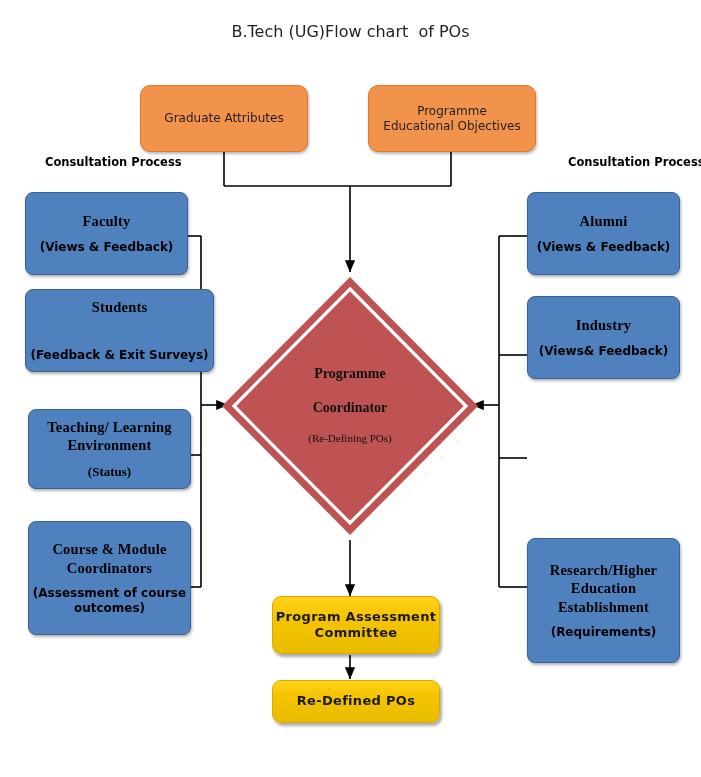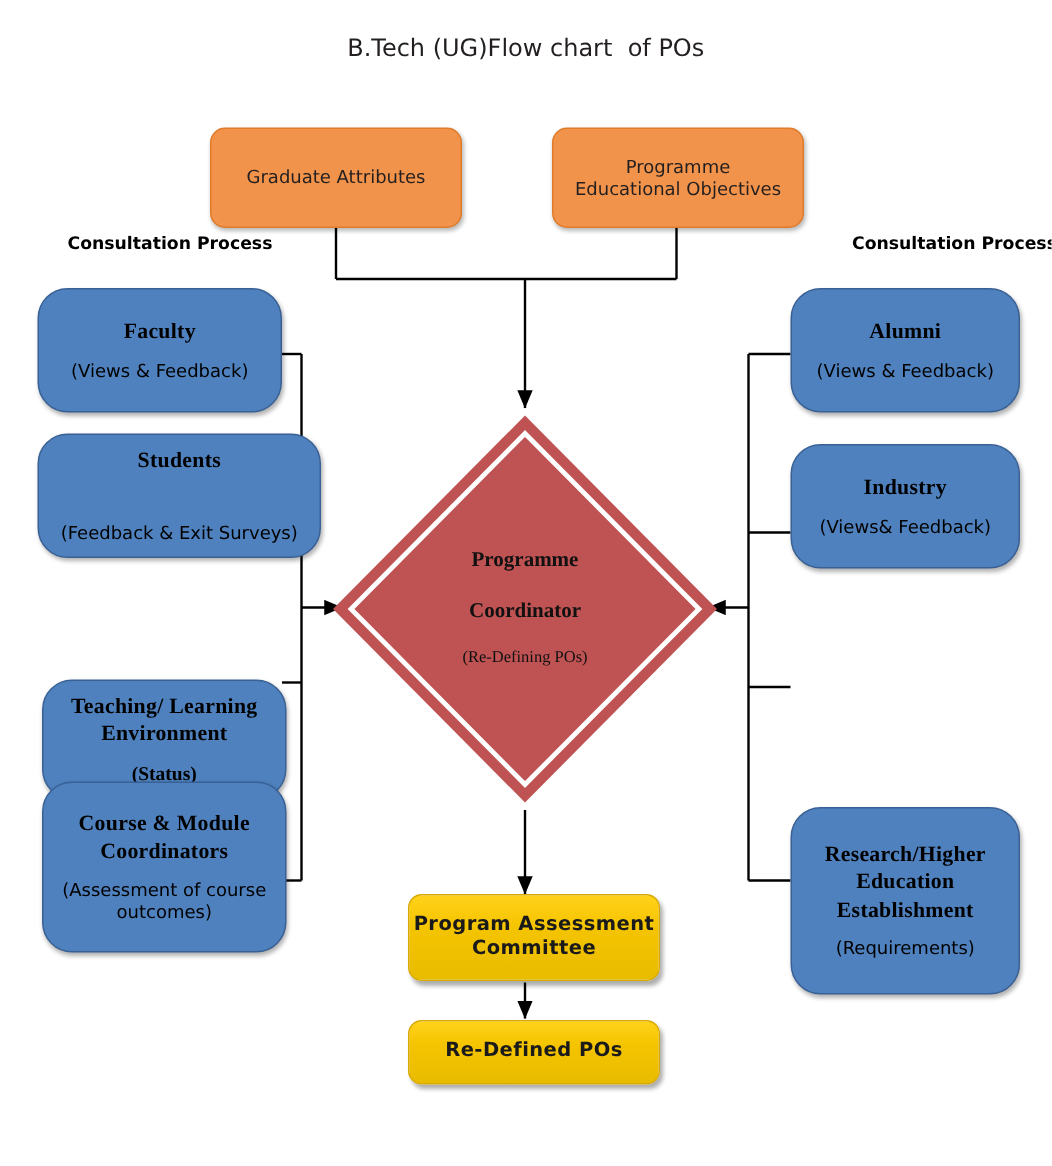--- a/index.html
+++ b/index.html
@@ -28,33 +28,33 @@
     font-family:"DejaVu Sans", sans-serif;
     font-size:12px;color:#231f20;
     box-shadow:1px 2px 3px rgba(0,0,0,.28);
   }
   .orange .ln{display:block;}
 
   
   .blue{
     background:#4E81BD;
     border:1px solid #3A6195;
-    border-radius:20px;
+    border-radius:8px;
     color:#000;
     box-shadow:1px 2px 3px rgba(0,0,0,.30);
     align-items:center;
   }
   .blue .hd{
     font-family:"Liberation Serif", serif;
     font-weight:bold;font-size:14.5px;
     letter-spacing:.2px;
   }
   .blue .sub{
     font-family:"DejaVu Sans", sans-serif;
-    font-size:12px;font-weight:normal;
+    font-size:12px;font-weight:bold;
     margin-top:9px;
   }
   .blue .sub.bold{font-family:"Liberation Serif", serif;font-weight:bold;font-size:13px;}
 
   
   .yellow{
     background:linear-gradient(180deg,#FFD21A 0%,#F5C400 38%,#E8BC00 100%);
     border:1px solid #D9A900;
     border-radius:9px;
     font-family:"DejaVu Sans", sans-serif;
@@ -160,21 +160,21 @@
   <div class="node blue" style="left:25px;top:192px;width:163px;height:83px;">
     <span class="hd">Faculty</span>
     <span class="sub">(Views &amp; Feedback)</span>
   </div>
 
   <div class="node blue" style="left:25px;top:289px;width:189px;height:83px;gap:22px;">
     <span class="hd">Students</span>
     <span class="sub">(Feedback &amp; Exit Surveys)</span>
   </div>
 
-  <div class="node blue" style="left:28px;top:409px;width:163px;height:80px;margin-top:44px;">
+  <div class="node blue" style="left:28px;top:409px;width:163px;height:80px;">
     <span class="hd">Teaching/  Learning Environment</span>
     <span class="sub bold">(Status)</span>
   </div>
 
   <div class="node blue" style="left:28px;top:521px;width:163px;height:114px;">
     <span class="hd">Course  &amp; Module Coordinators</span>
     <span class="sub">(Assessment of course outcomes)</span>
   </div>
 
   <div class="node blue" style="left:527px;top:192px;width:153px;height:83px;">

